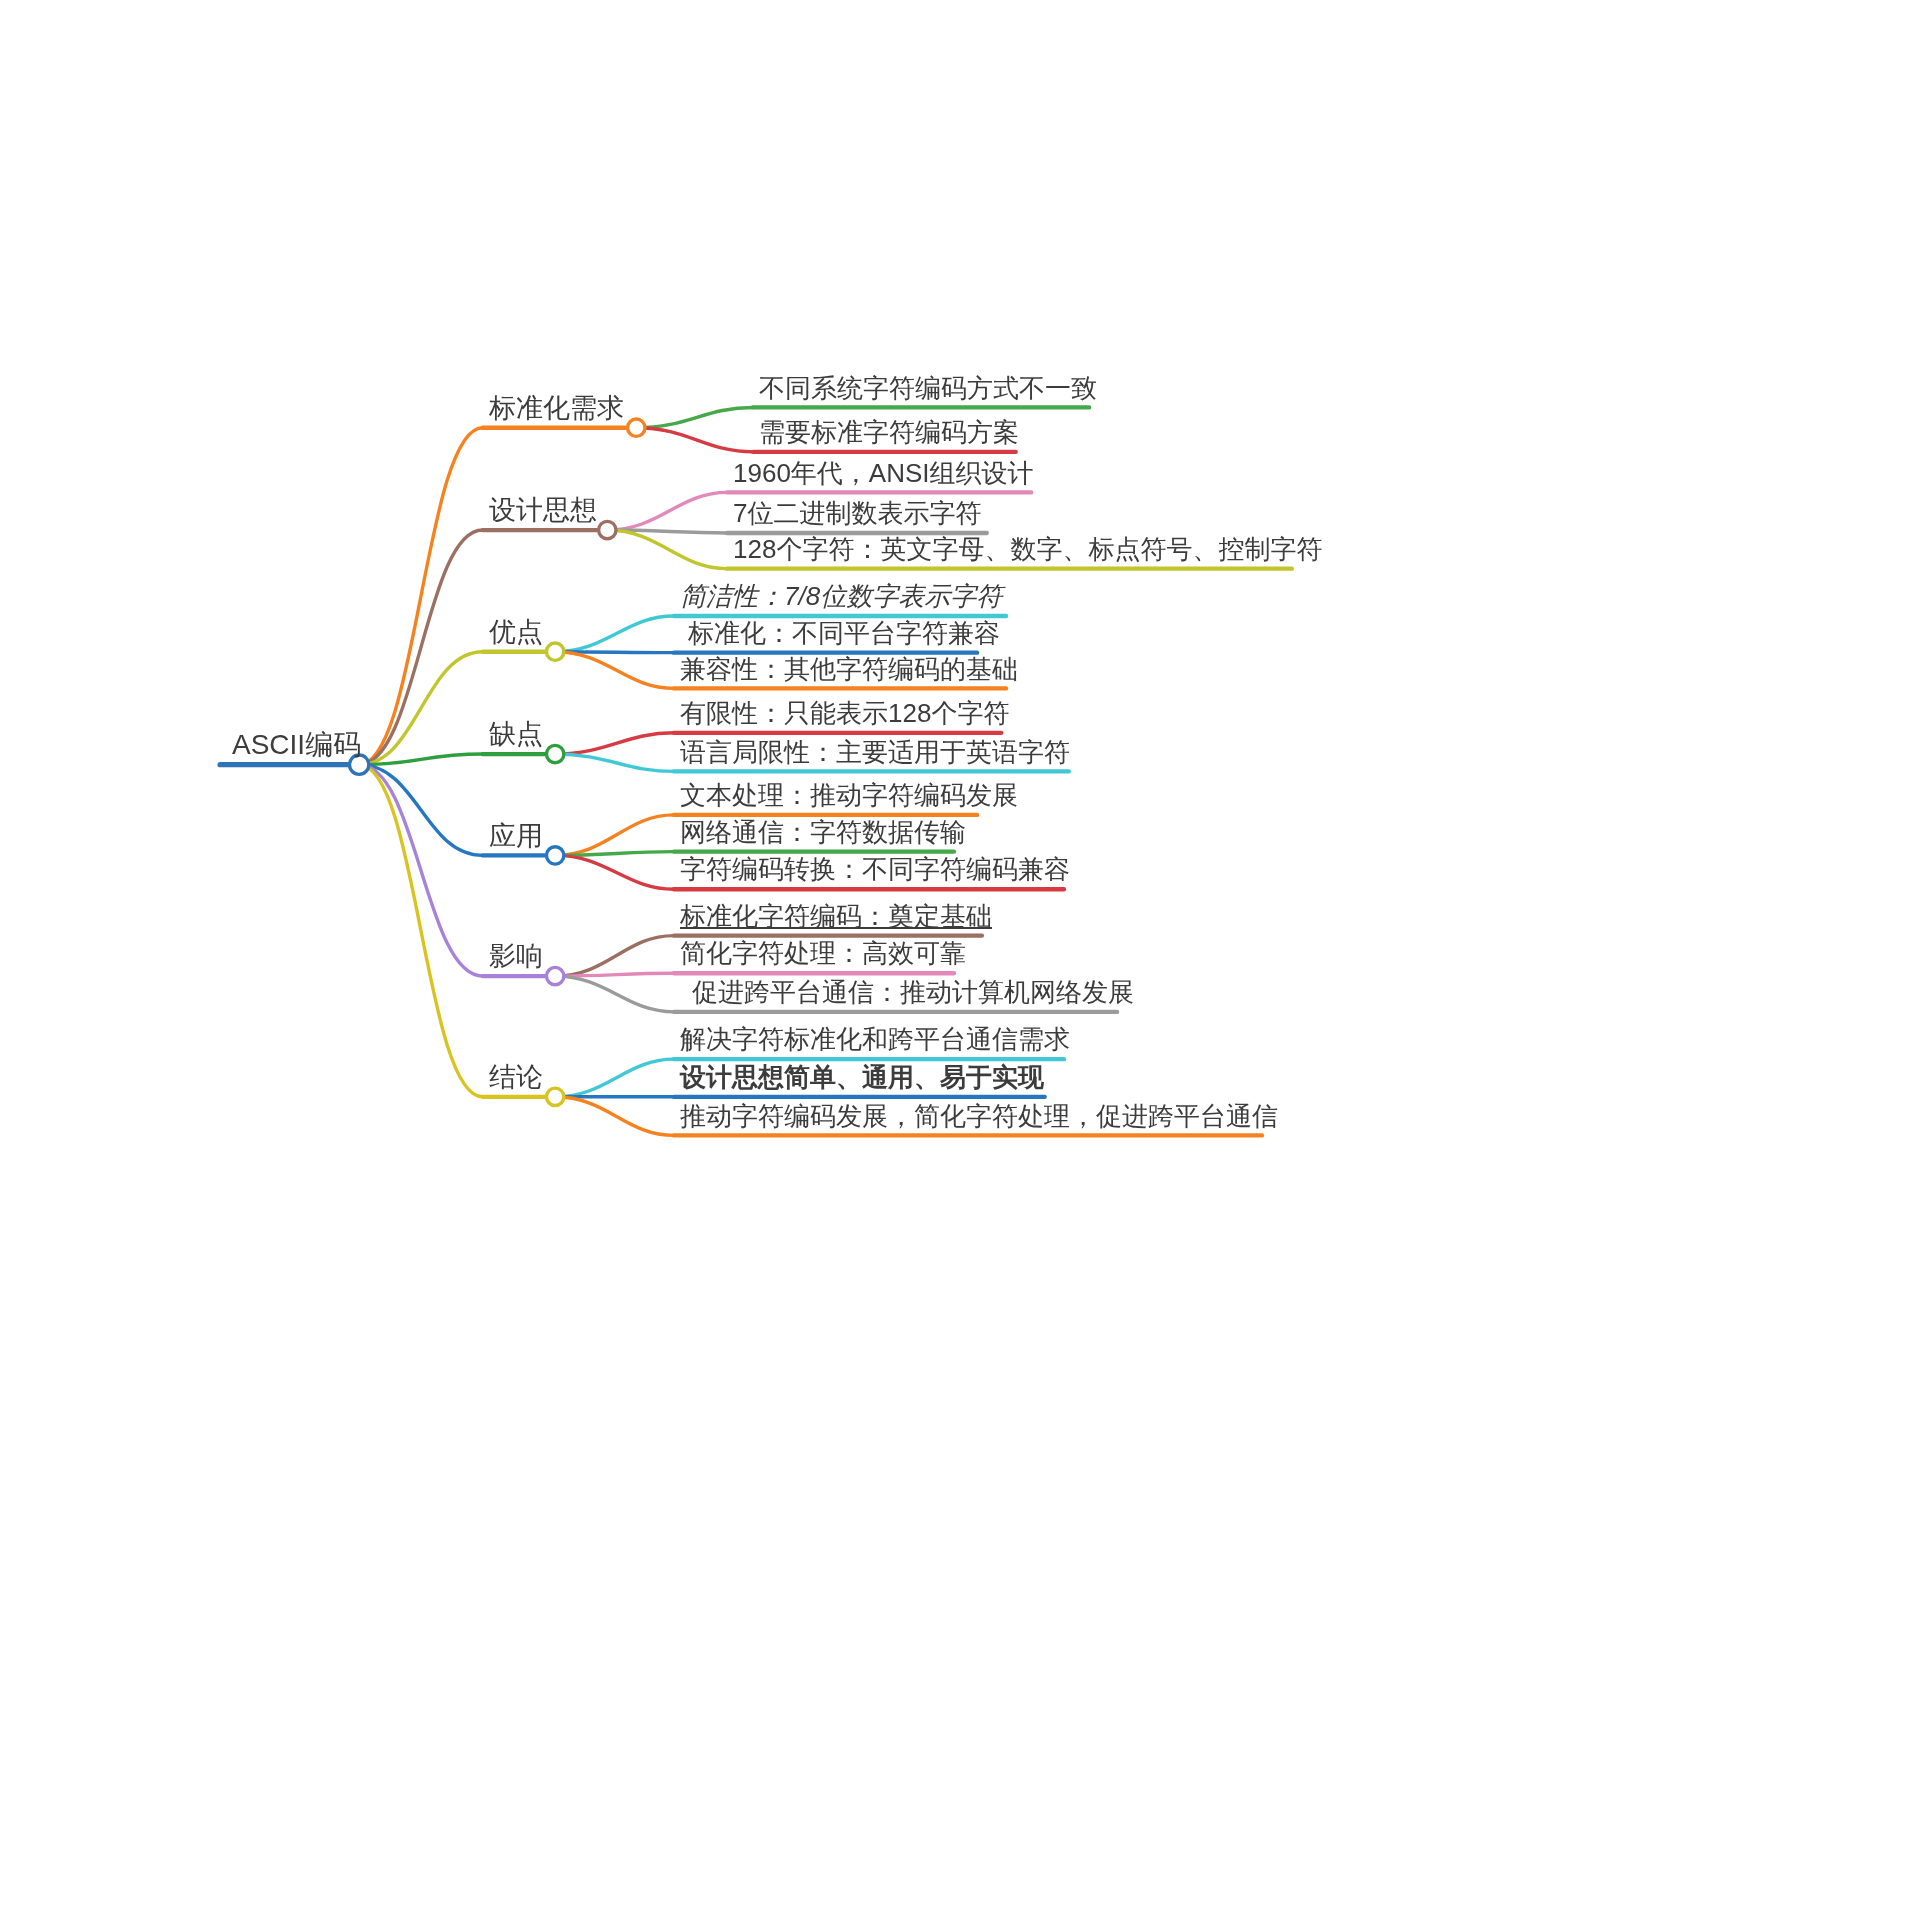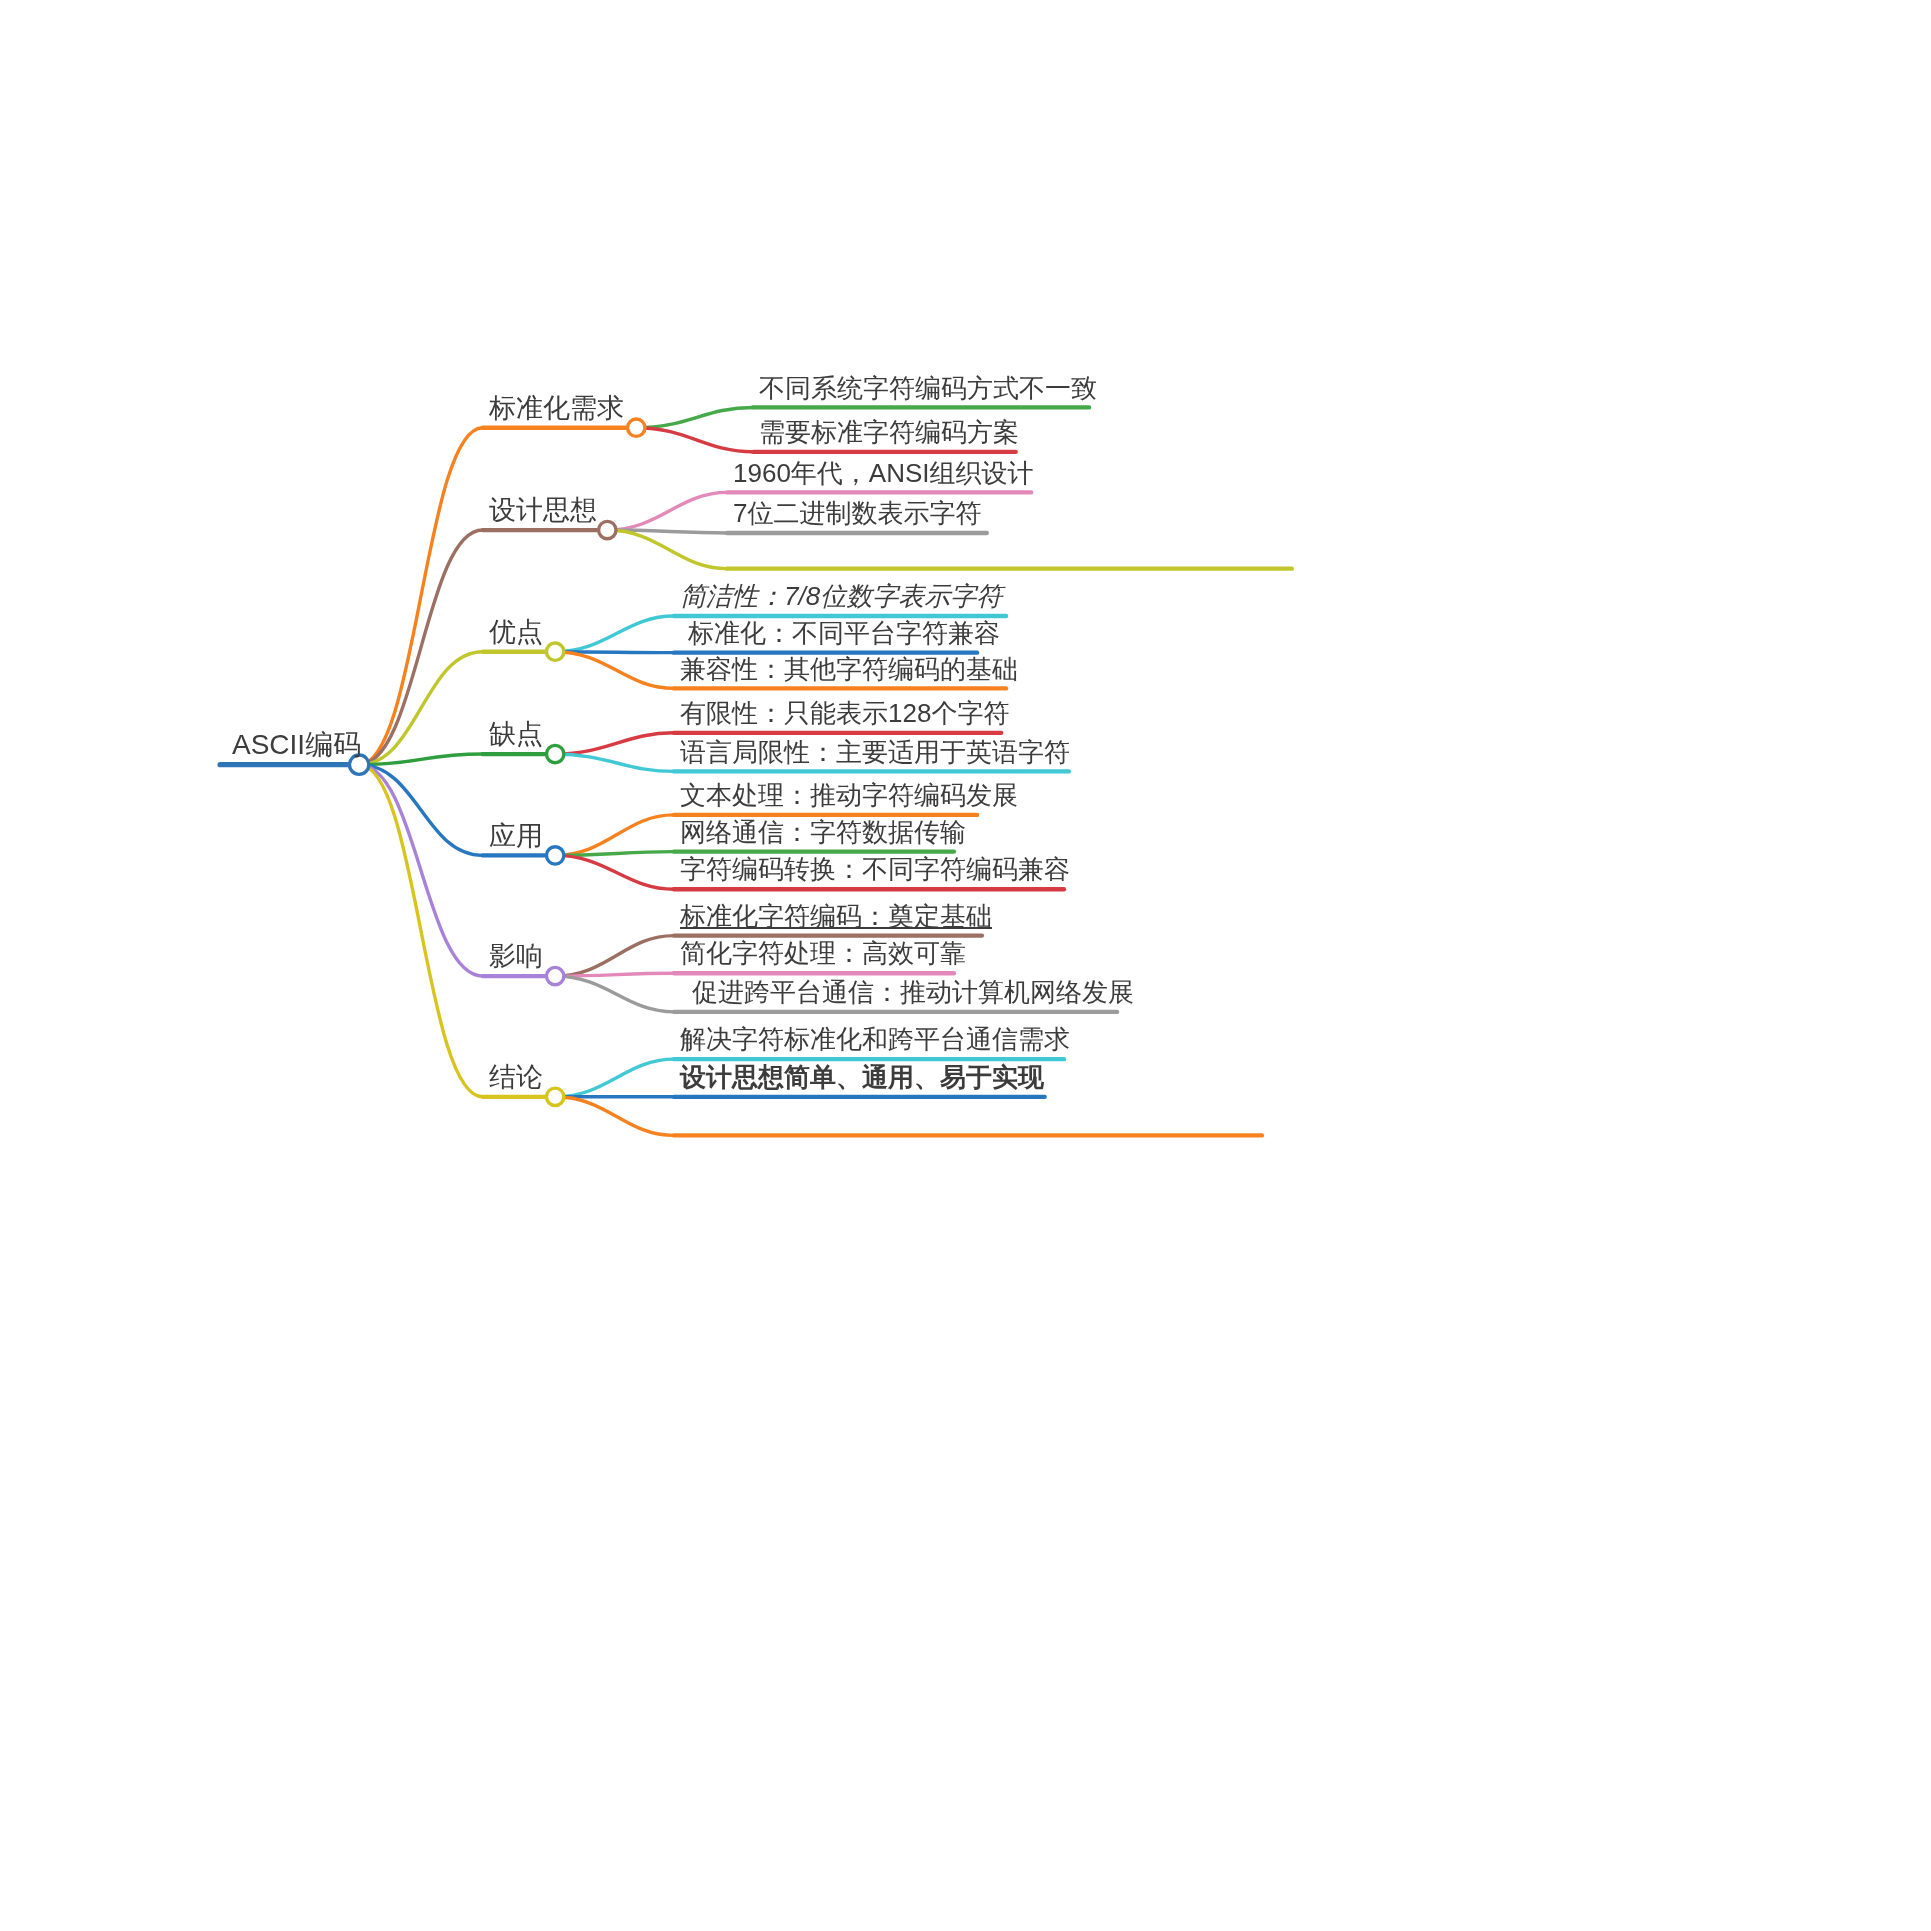--- a/index.html
+++ b/index.html
@@ -110,33 +110,35 @@
   <div class="label branch" style="left:489px;bottom:1181px;">缺点</div>
   <div class="label branch" style="left:489px;bottom:1079px;">应用</div>
   <div class="label branch" style="left:489px;bottom:959px;">影响</div>
   <div class="label branch" style="left:489px;bottom:838px;">结论</div>
 
   <div class="label leaf" style="left:759px;bottom:1527px;">不同系统字符编码方式不一致</div>
   <div class="label leaf" style="left:759px;bottom:1483px;">需要标准字符编码方案</div>
 
   <div class="label leaf" style="left:733px;bottom:1442px;">1960年代，ANSI组织设计</div>
   <div class="label leaf" style="left:733px;bottom:1402px;">7位二进制数表示字符</div>
+  <div class="label leaf" style="left:733px;bottom:1366px;">128个字符：英文字母、数字、标点符号、控制字符</div>
 
   <div class="label leaf" style="left:680px;bottom:1319px;font-style:italic;">简洁性：7/8位数字表示字符</div>
   <div class="label leaf" style="left:688px;bottom:1282px;">标准化：不同平台字符兼容</div>
   <div class="label leaf" style="left:680px;bottom:1246px;">兼容性：其他字符编码的基础</div>
 
   <div class="label leaf" style="left:680px;bottom:1202px;">有限性：只能表示128个字符</div>
   <div class="label leaf" style="left:680px;bottom:1163px;">语言局限性：主要适用于英语字符</div>
 
   <div class="label leaf" style="left:680px;bottom:1120px;">文本处理：推动字符编码发展</div>
   <div class="label leaf" style="left:680px;bottom:1083px;">网络通信：字符数据传输</div>
   <div class="label leaf" style="left:680px;bottom:1046px;">字符编码转换：不同字符编码兼容</div>
 
   <div class="label leaf" style="left:680px;bottom:999px;text-decoration:underline;">标准化字符编码：奠定基础</div>
   <div class="label leaf" style="left:680px;bottom:962px;">简化字符处理：高效可靠</div>
   <div class="label leaf" style="left:692px;bottom:923px;">促进跨平台通信：推动计算机网络发展</div>
 
   <div class="label leaf" style="left:680px;bottom:876px;margin-top:32px;">解决字符标准化和跨平台通信需求</div>
   <div class="label leaf" style="left:680px;bottom:838px;font-weight:bold;">设计思想简单、通用、易于实现</div>
+  <div class="label leaf" style="left:680px;bottom:799px;">推动字符编码发展，简化字符处理，促进跨平台通信</div>
 
 </div>
 
 
 </body></html>

